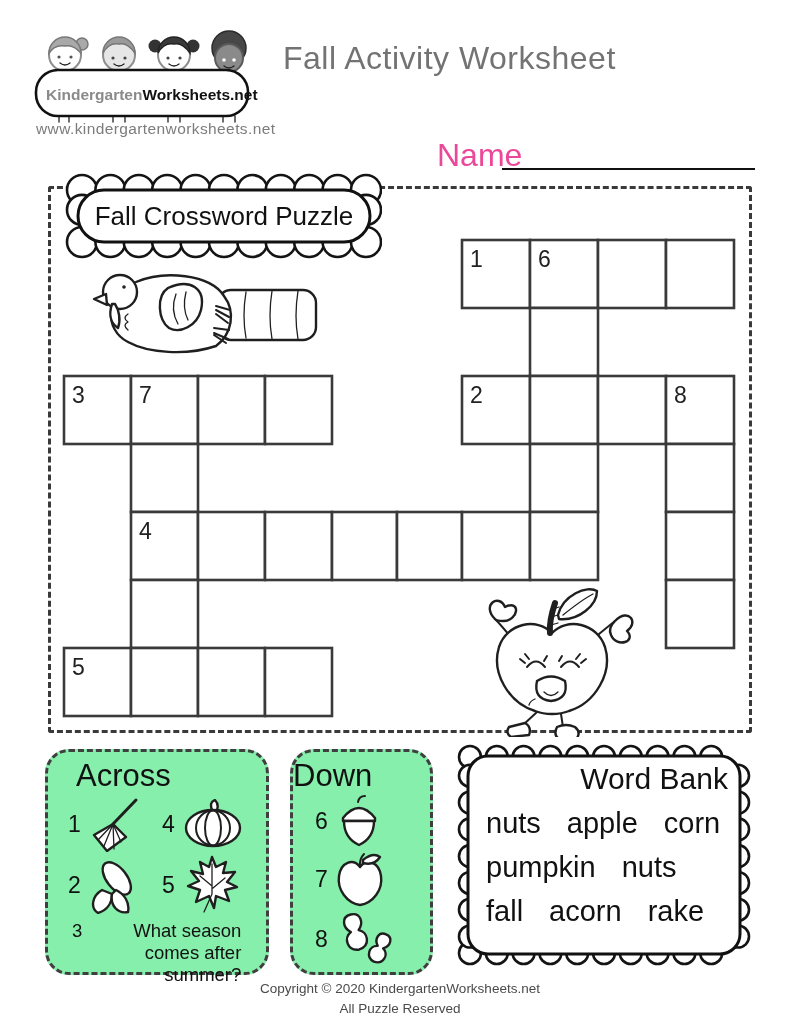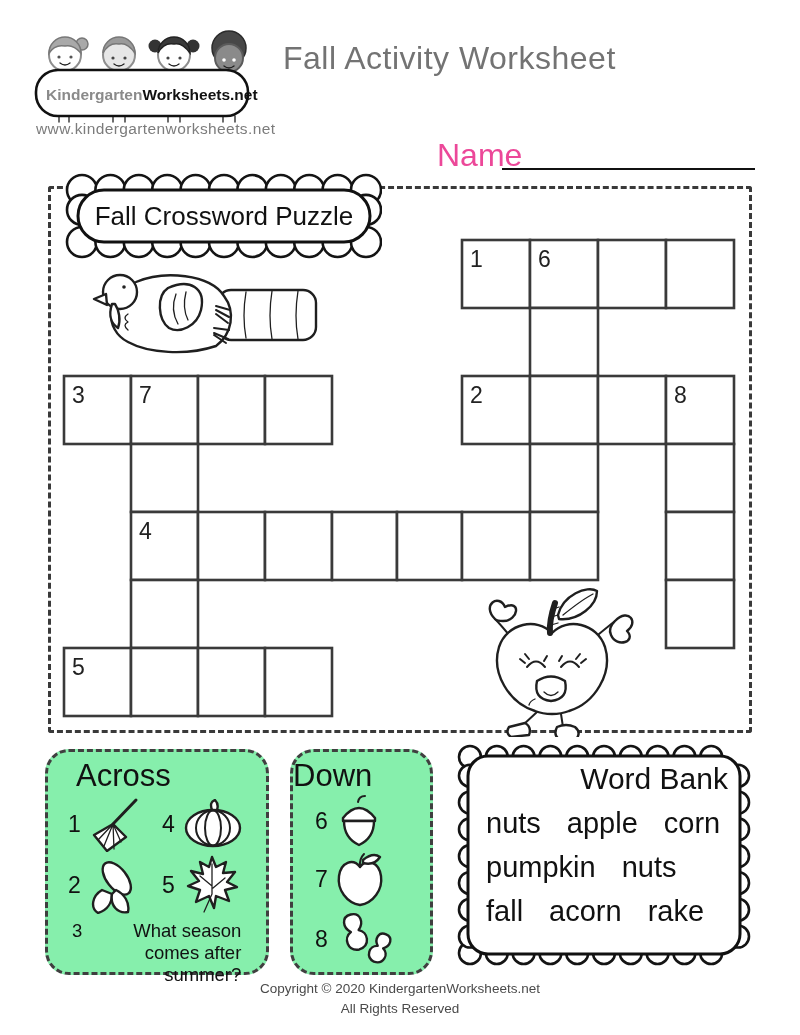--- a/index.html
+++ b/index.html
@@ -360,16 +360,16 @@
             <span>fall</span>
             <span>acorn</span>
             <span>rake</span>
           </div>
         </div>
     </div>
   </div>
 
   <div class="footer">
     <div>Copyright © 2020 KindergartenWorksheets.net</div>
-    <div>All Rights Reserved</div>
+    <div>All Puzzle Reserved</div>
   </div>
 
 </div>
 
 </body></html>

